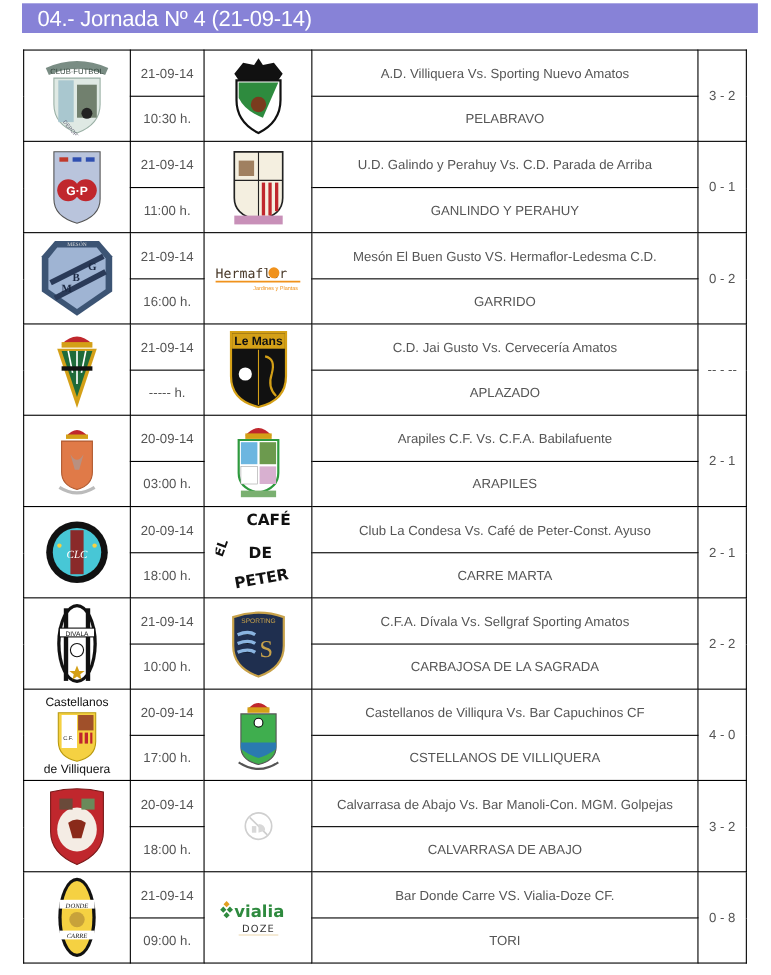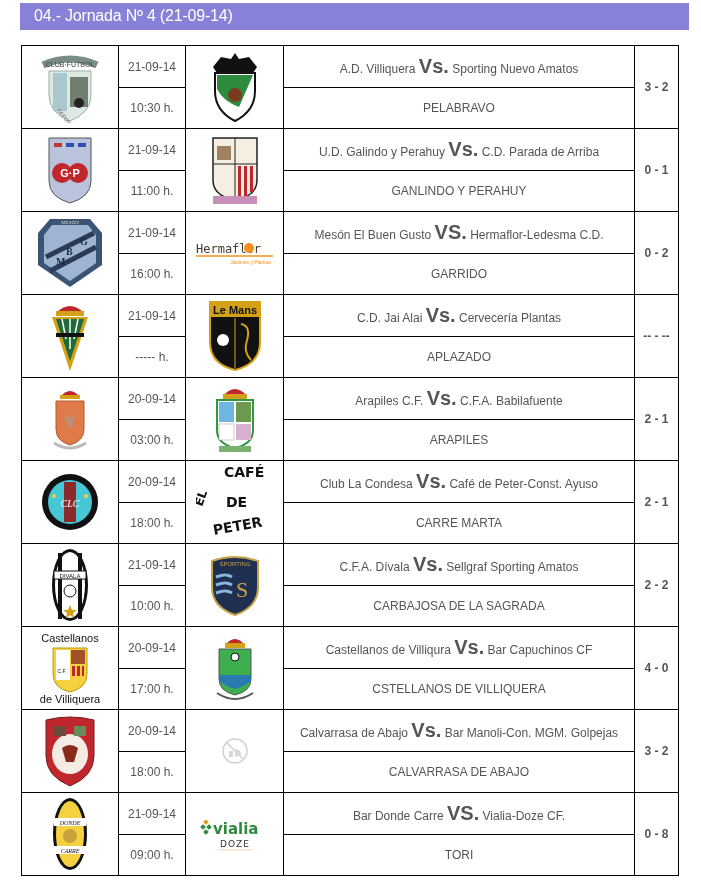--- a/index.html
+++ b/index.html
@@ -1,31 +1,31 @@
 <!DOCTYPE html>
 <html><head>
 <meta charset="utf-8">
 <style>
   html, body { margin: 0; padding: 0; background: #ffffff; }
   body { width: 701px; height: 886px; position: relative; overflow: hidden;
          font-family: "Liberation Sans", sans-serif; color: #555555; }
   .header-band { position: absolute; left: 20px; top: 3px; width: 669px; height: 27px;
                  background: #8782d7; }
-  .header-band span { position: absolute; left: 14px; top: 4px; font-size: 16px; color: #ffffff;
+  .header-band span { position: absolute; left: 14px; top: 4px; font-size: 20px; color: #ffffff;
                       font-family: "Liberation Sans", sans-serif; letter-spacing: -0.2px; }
   table.fixtures { position: absolute; left: 21px; top: 45px; border-collapse: collapse;
                    table-layout: fixed; width: 658px; }
   table.fixtures td { border: 1px solid #000000; padding: 0; text-align: center; vertical-align: middle;
                       font-size: 12px; color: #555555; }
   td.logo { width: 96px; }
   td.datetime { width: 66px; height: 40px; font-size: 12.5px; }
   td.logo2 { width: 97px; }
   td.match { width: 350px; height: 40px; font-size: 12.5px; }
-  td.score { width: 43px; font-weight: bold; font-size: 12px; color: #666666; }
-  .vs { font-weight: bold; font-size: 20px; color: #555555; margin-top: 44px; }
+  td.score { width: 43px; font-weight: normal; font-size: 12px; color: #666666; }
+  .vs { font-weight: normal; font-size: 12px; color: #555555; margin-top: 44px; }
   .venue { text-transform: none; }
   .crest { display: inline-block; vertical-align: middle; }
   svg { display: block; margin: 0 auto; }
 </style>
 </head>
 <body>
 
 <div class="header-band">
   <span>04.- Jornada Nº 4 (21-09-14)</span>
 </div>
@@ -139,21 +139,21 @@
     <td class="datetime">21-09-14</td>
     <td class="logo2" rowspan="2"><span class="crest">
     <svg width="56" height="72" viewBox="0 0 56 72">
       <path d="M3 2 L53 2 L53 42 Q53 64 28 70 Q3 64 3 42 Z" fill="#111" stroke="#d4a017" stroke-width="2"></path>
       <rect x="4" y="3" width="48" height="14" fill="#d4a017"></rect>
       <text x="28" y="14" font-size="11" text-anchor="middle" fill="#111" font-weight="bold" font-family="Liberation Sans, sans-serif">Le Mans</text>
       <line x1="28" y1="18" x2="28" y2="68" stroke="#d4a017"></line>
       <circle cx="16" cy="40" r="6" fill="#fff"></circle>
       <path d="M34 24 Q44 26 40 40 Q36 52 44 60" fill="none" stroke="#d4a017" stroke-width="2"></path>
     </svg></span></td>
-    <td class="match"><span>C.D. Jai Alai</span> <span class="vs">Vs.</span> <span>Cervecería Plantas</span></td>
+    <td class="match"><span>C.D. Jai Gusto</span> <span class="vs">Vs.</span> <span>Cervecería Amatos</span></td>
     <td class="score" rowspan="2">-- - --</td>
   </tr>
   <tr style="height: 41px;">
     <td class="datetime">----- h.</td>
     <td class="match venue">APLAZADO</td>
   </tr>
 
   <tr style="height: 42px;">
     <td class="logo" rowspan="2"><span class="crest">
     <svg width="40" height="72" viewBox="0 0 40 72">

